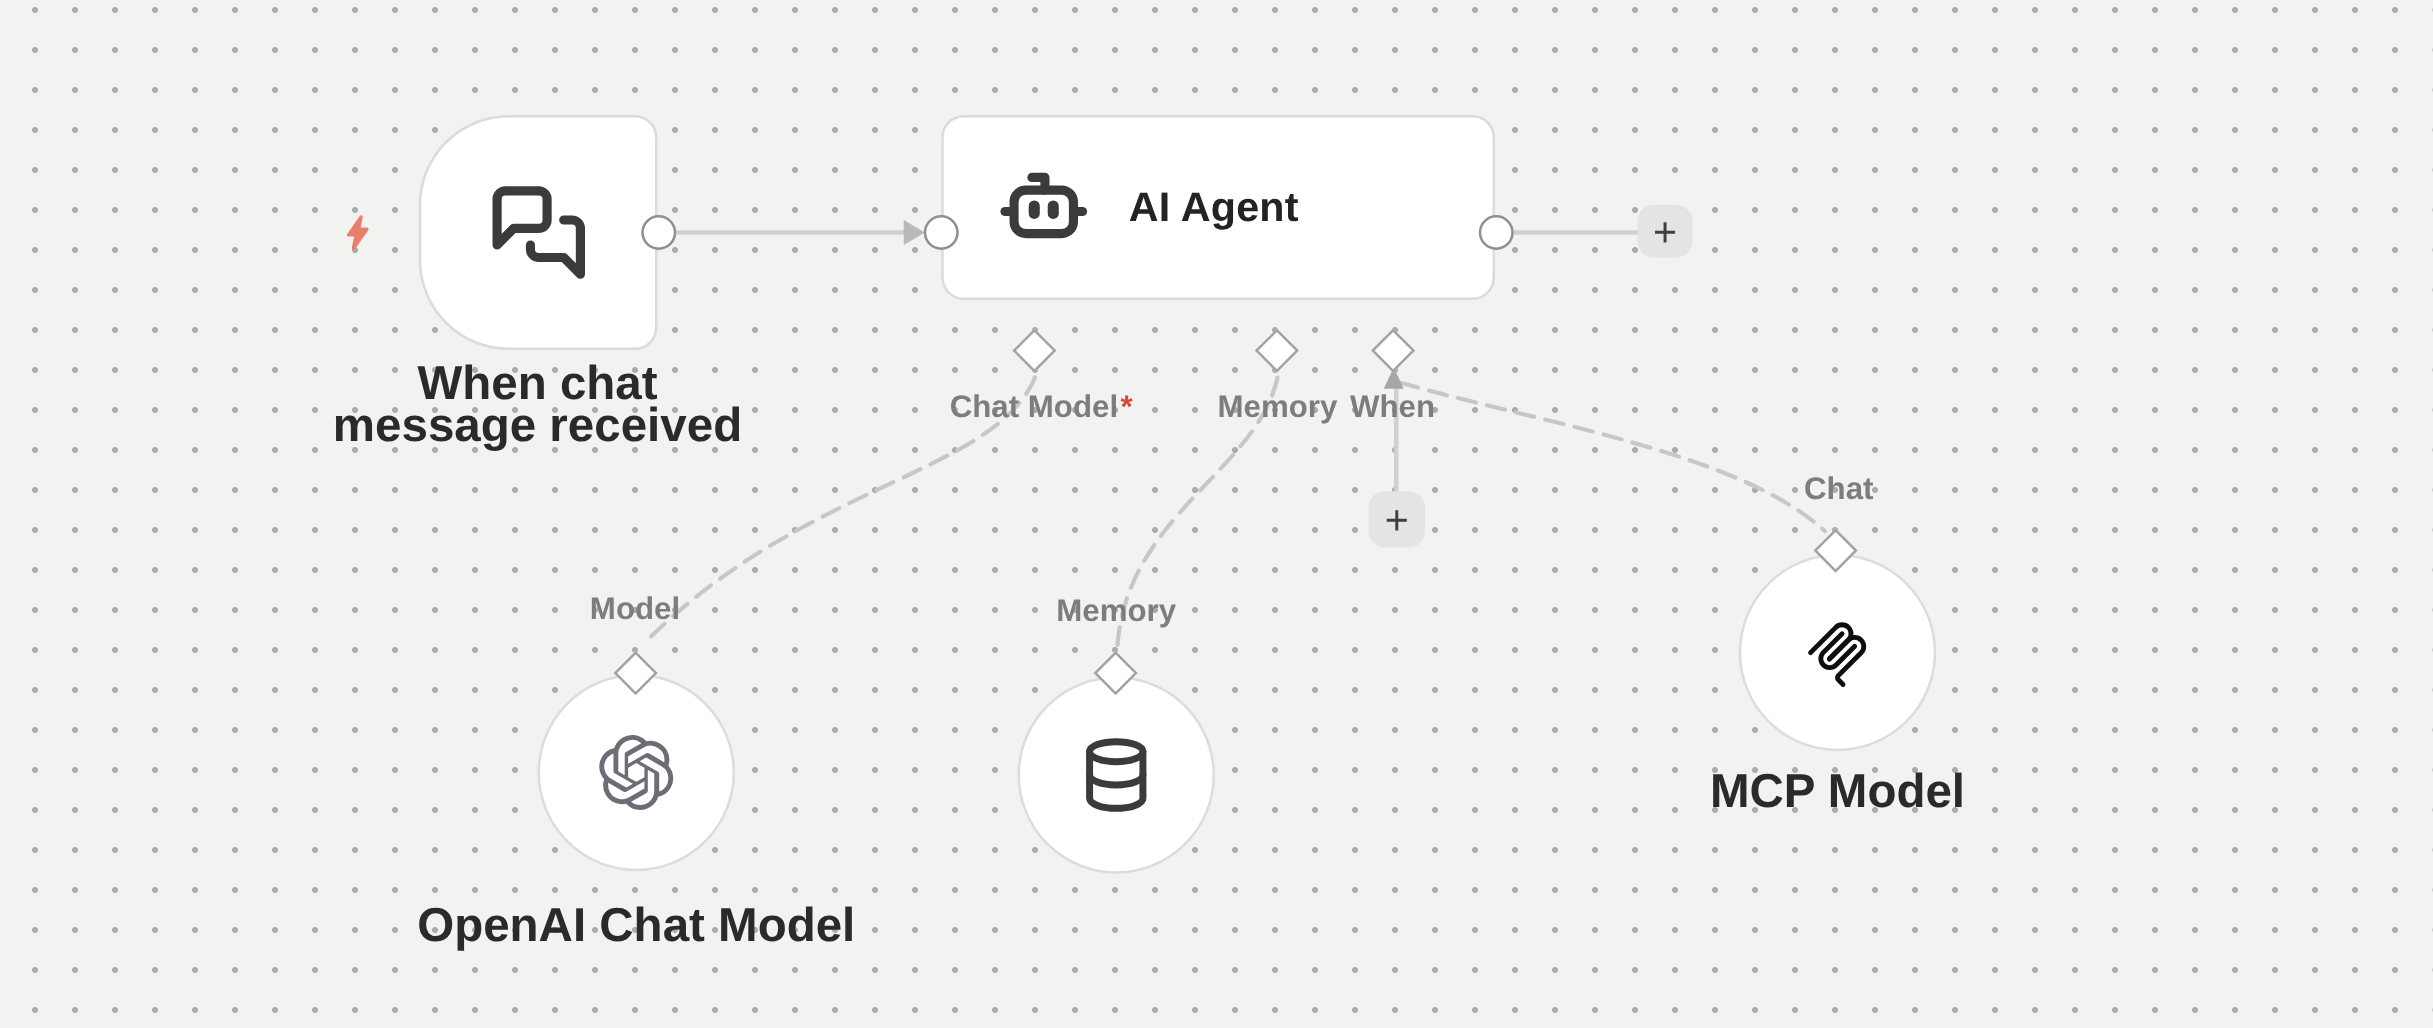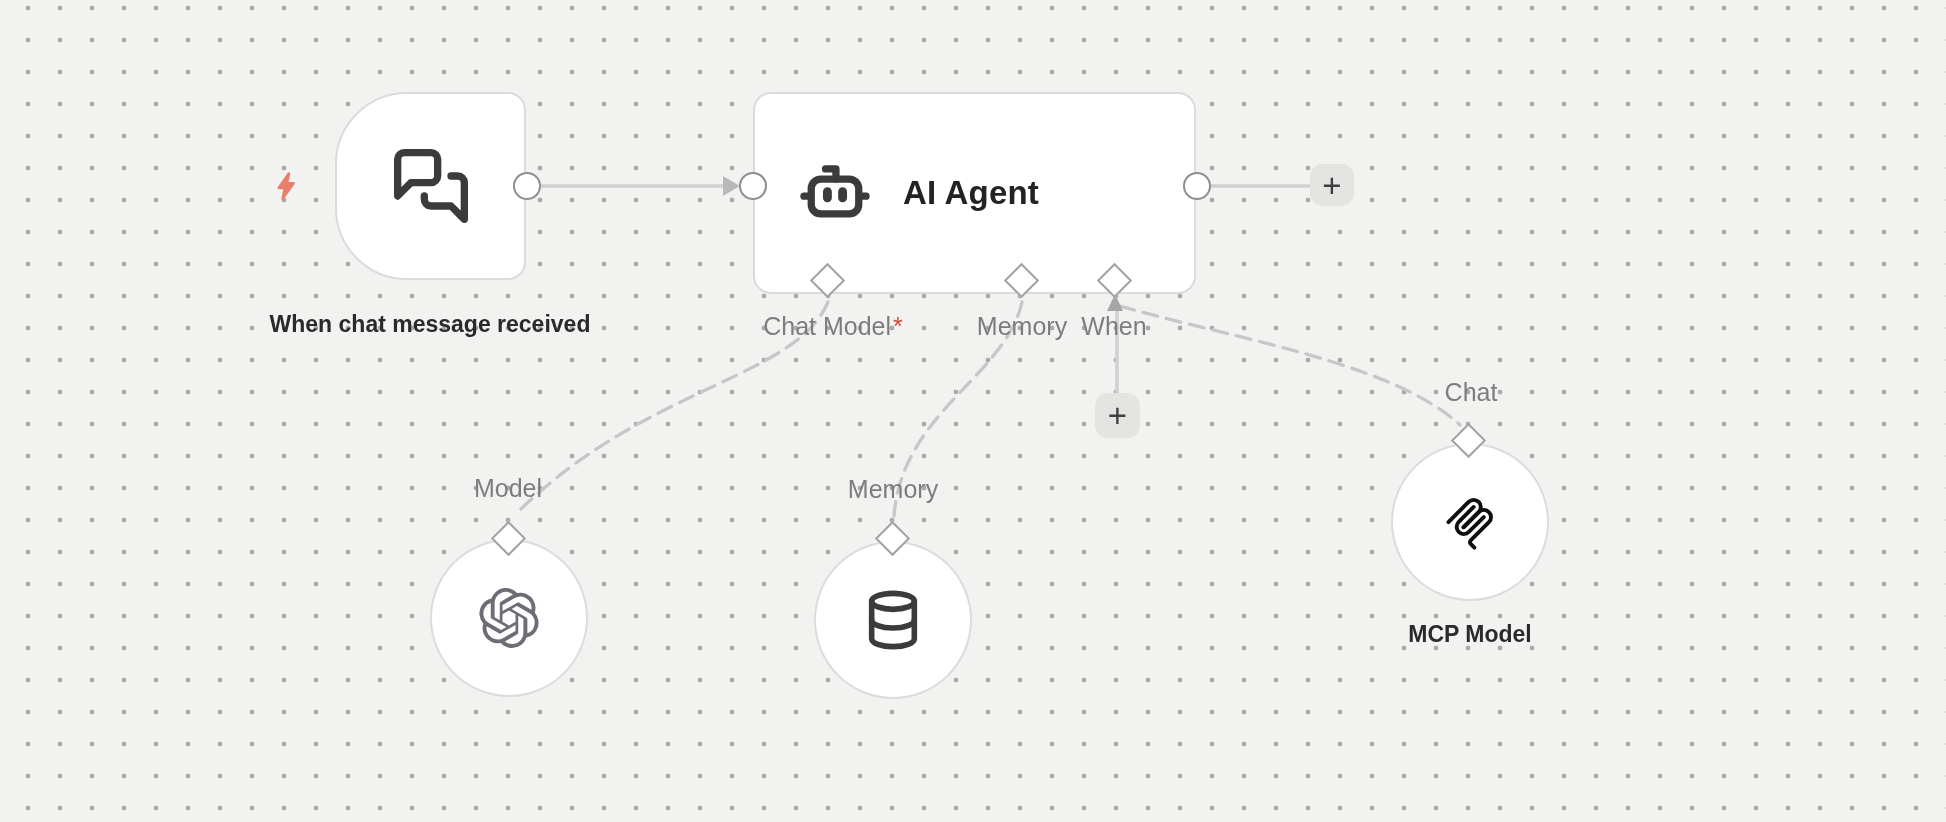--- a/index.html
+++ b/index.html
@@ -19,21 +19,21 @@
   .node{
     position:absolute;background:#ffffff;border:2.4px solid #dbdbdb;
     box-sizing:border-box;z-index:2;
   }
   .node-trigger{
     left:335px;top:92px;width:191px;height:188px;
     border-radius:72px 18px 18px 72px;
     display:flex;align-items:center;justify-content:center;
   }
   .node-agent{
-    left:753px;top:92px;width:443px;height:202px;border-radius:18px;
+    left:753px;top:92px;width:443px;height:148px;border-radius:18px;
     display:flex;align-items:center;padding-left:42px;gap:30px;
   }
   .node-circle{
     position:absolute;width:158px;height:158px;border-radius:50%;
     background:#ffffff;border:2.4px solid #dcdcdc;box-sizing:border-box;
     display:flex;align-items:center;justify-content:center;z-index:2;
   }
   .port-circle{
     position:absolute;width:28px;height:28px;border-radius:50%;
     background:#ffffff;border:2.6px solid #8f8f8f;box-sizing:border-box;z-index:3;
@@ -45,27 +45,27 @@
   }
   .plus-btn{
     position:absolute;background:#e4e4e2;border-radius:13px;
     display:flex;align-items:center;justify-content:center;
     color:#3f3f3f;font-size:33px;font-weight:400;line-height:1;z-index:3;
     cursor:pointer;user-select:none;
   }
   .agent-title{font-size:33px;font-weight:700;color:#232326;letter-spacing:.2px;}
   .node-label{
     position:absolute;transform:translate(-50%,-50%);
-    font-size:23px;font-weight:700;color:#2a2a2c;white-space:nowrap;
+    font-size:38px;font-weight:700;color:#2a2a2c;white-space:nowrap;
     text-align:center;z-index:2;
   }
   .trigger-label{white-space:normal;width:330px;line-height:34px;}
   .port-label{
     position:absolute;transform:translate(-50%,-50%);
-    font-size:25px;font-weight:400;color:#7d7d7d;white-space:nowrap;z-index:2;
+    font-size:25px;font-weight:700;color:#7d7d7d;white-space:nowrap;z-index:2;
   }
   .req{color:#d6483c;margin-left:2px;}
 </style>
 </head>
 <body>
 
 <div id="stage">
 
   <svg class="wires" width="1946" height="822" viewBox="0 0 1946 822">
 
@@ -133,20 +133,21 @@
     <span>+</span>
   </div>
 
   <div class="node-circle" style="left:430px;top:539px">
     <svg width="60" height="60" viewBox="0 0 24 24">
       <path fill="#6d6d76" d="M22.2819 9.8211a5.9847 5.9847 0 0 0-.5157-4.9108 6.0462 6.0462 0 0 0-6.5098-2.9A6.0651 6.0651 0 0 0 4.9807 4.1818a5.9847 5.9847 0 0 0-3.9977 2.9 6.0462 6.0462 0 0 0 .7427 7.0966 5.98 5.98 0 0 0 .511 4.9107 6.051 6.051 0 0 0 6.5146 2.9001A5.9847 5.9847 0 0 0 13.2599 24a6.0557 6.0557 0 0 0 5.7718-4.2058 5.9894 5.9894 0 0 0 3.9977-2.9001 6.0557 6.0557 0 0 0-.7475-7.073zm-9.022 12.6081a4.4755 4.4755 0 0 1-2.8764-1.0408l.1419-.0804 4.7783-2.7582a.7948.7948 0 0 0 .3927-.6813v-6.7369l2.02 1.1686a.071.071 0 0 1 .038.052v5.5826a4.504 4.504 0 0 1-4.4945 4.4944zm-9.6607-4.1254a4.4708 4.4708 0 0 1-.5346-3.0137l.142.0852 4.783 2.7582a.7712.7712 0 0 0 .7806 0l5.8428-3.3685v2.3324a.0804.0804 0 0 1-.0332.0615L9.74 19.9502a4.4992 4.4992 0 0 1-6.1408-1.6464zM2.3408 7.8956a4.485 4.485 0 0 1 2.3655-1.9728V11.6a.7664.7664 0 0 0 .3879.6765l5.8144 3.3543-2.0201 1.1685a.0757.0757 0 0 1-.071 0l-4.8303-2.7865A4.504 4.504 0 0 1 2.3408 7.8956zm16.5963 3.8558L13.1038 8.364 15.1192 7.2a.0757.0757 0 0 1 .071 0l4.8303 2.7913a4.4944 4.4944 0 0 1-.6765 8.1042v-5.6772a.79.79 0 0 0-.407-.667zm2.0107-3.0231-.142-.0852-4.7735-2.7818a.7759.7759 0 0 0-.7854 0L9.409 9.2297V6.8974a.0662.0662 0 0 1 .0284-.0615l4.8303-2.7866a4.4992 4.4992 0 0 1 6.6802 4.66zM8.3065 12.863l-2.02-1.1638a.0804.0804 0 0 1-.038-.0567V6.0742a4.4992 4.4992 0 0 1 7.3757-3.4537l-.142.0805L8.704 5.459a.7948.7948 0 0 0-.3927.6813zm1.0976-2.3654 2.602-1.4998 2.6069 1.4998v2.9994l-2.5974 1.4997-2.6067-1.4997z"></path>
     </svg>
   </div>
   <div class="port-diamond" style="left:496px;top:526px"></div>
   <span class="port-label" style="left:508px;top:488px">Model</span>
+  <div class="node-label" style="left:509px;top:741px">OpenAI Chat Model</div>
 
   <div class="node-circle" style="left:814px;top:541px">
     <svg width="64" height="64" viewBox="0 0 24 24">
       <g fill="none" stroke="#3b3b3b" stroke-width="2.1" stroke-linecap="round" stroke-linejoin="round">
         <ellipse cx="12" cy="5" rx="8" ry="3"></ellipse>
         <path d="M4 5v14a8 3 0 0 0 16 0V5"></path>
         <path d="M4 12a8 3 0 0 0 16 0"></path>
       </g>
     </svg>
   </div>

